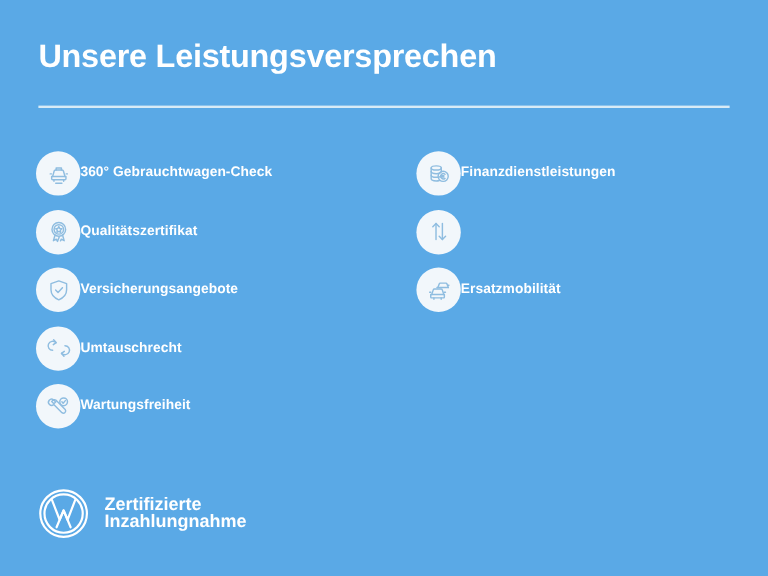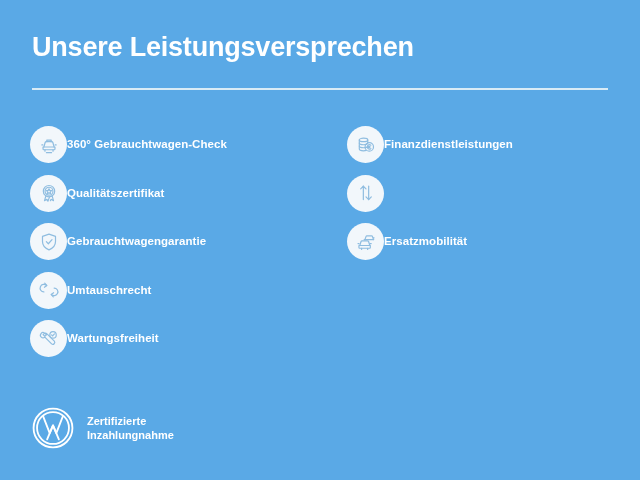--- a/index.html
+++ b/index.html
@@ -101,21 +101,21 @@
     align-items: center;
   }
   #vw-logo {
     width: 44px;
     height: 44px;
     flex: 0 0 auto;
   }
   #footer-text {
     margin-left: 12px;
     color: #ffffff;
-    font-size: 11px;
+    font-size: 15px;
     font-weight: bold;
     line-height: 14px;
   }
   #footer-text > div { white-space: nowrap; }
 </style>
 </head>
 <body>
 
 <div id="poster">
 
@@ -152,21 +152,21 @@
       <span class="feature-label">Qualitätszertifikat</span>
     </div>
 
     <div class="feature-item">
       <span class="icon-badge">
         <svg viewBox="0 0 24 24" fill="none" stroke="#8fbde0" stroke-width="1.2" stroke-linecap="round" stroke-linejoin="round">
           <path d="M12 3.4 4.9 5.9v5.6c0 4.1 2.9 7.4 7.1 9.1 4.2-1.7 7.1-5 7.1-9.1V5.9z"></path>
           <path d="M9.1 11.6l2.2 2.3 4-4.4"></path>
         </svg>
       </span>
-      <span class="feature-label">Gebrauchtwagengarantie</span>
+      <span class="feature-label">Versicherungsangebote</span>
     </div>
 
     <div class="feature-item">
       <span class="icon-badge">
         <svg viewBox="0 0 24 24" fill="none" stroke="#8fbde0" stroke-width="1.2" stroke-linecap="round" stroke-linejoin="round">
           <path d="M9.4 7.2A4.1 4.1 0 1 0 6.4 14.1"></path>
           <path d="M7.3 4.6l2.3 2.5-2.6 1.9"></path>
           <path d="M14.6 16.8a4.1 4.1 0 1 0 3-6.9"></path>
           <path d="M16.7 19.4l-2.3-2.5 2.6-1.9"></path>
         </svg>

